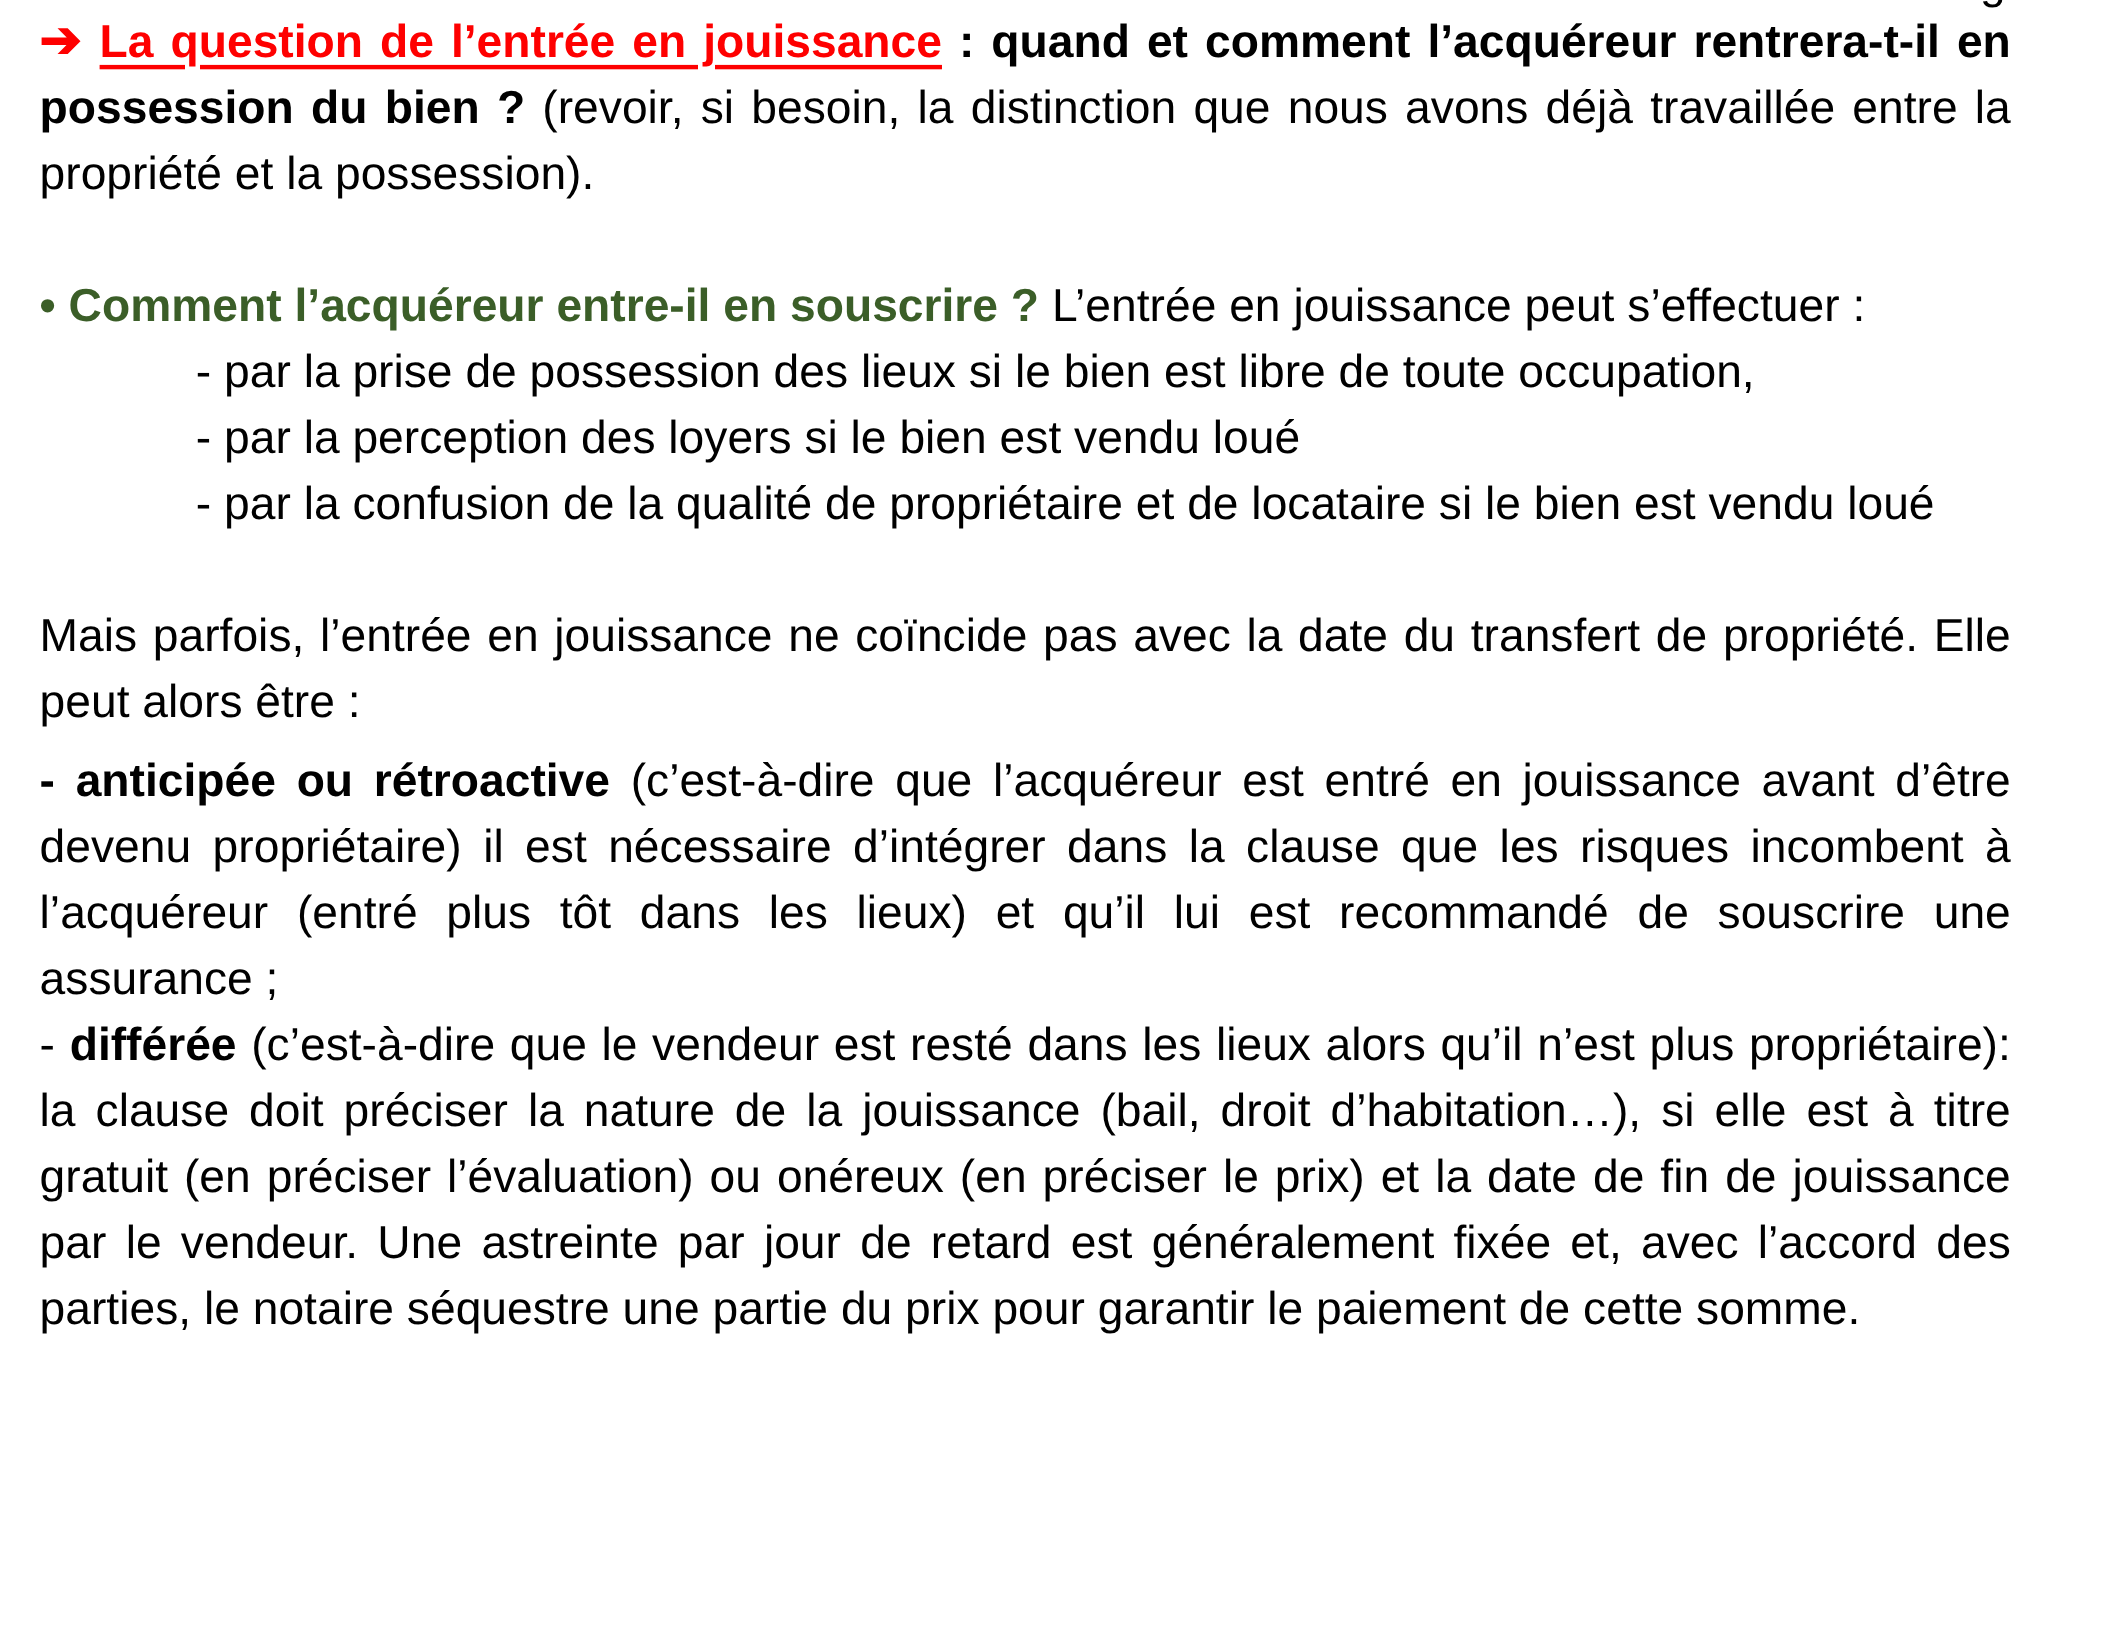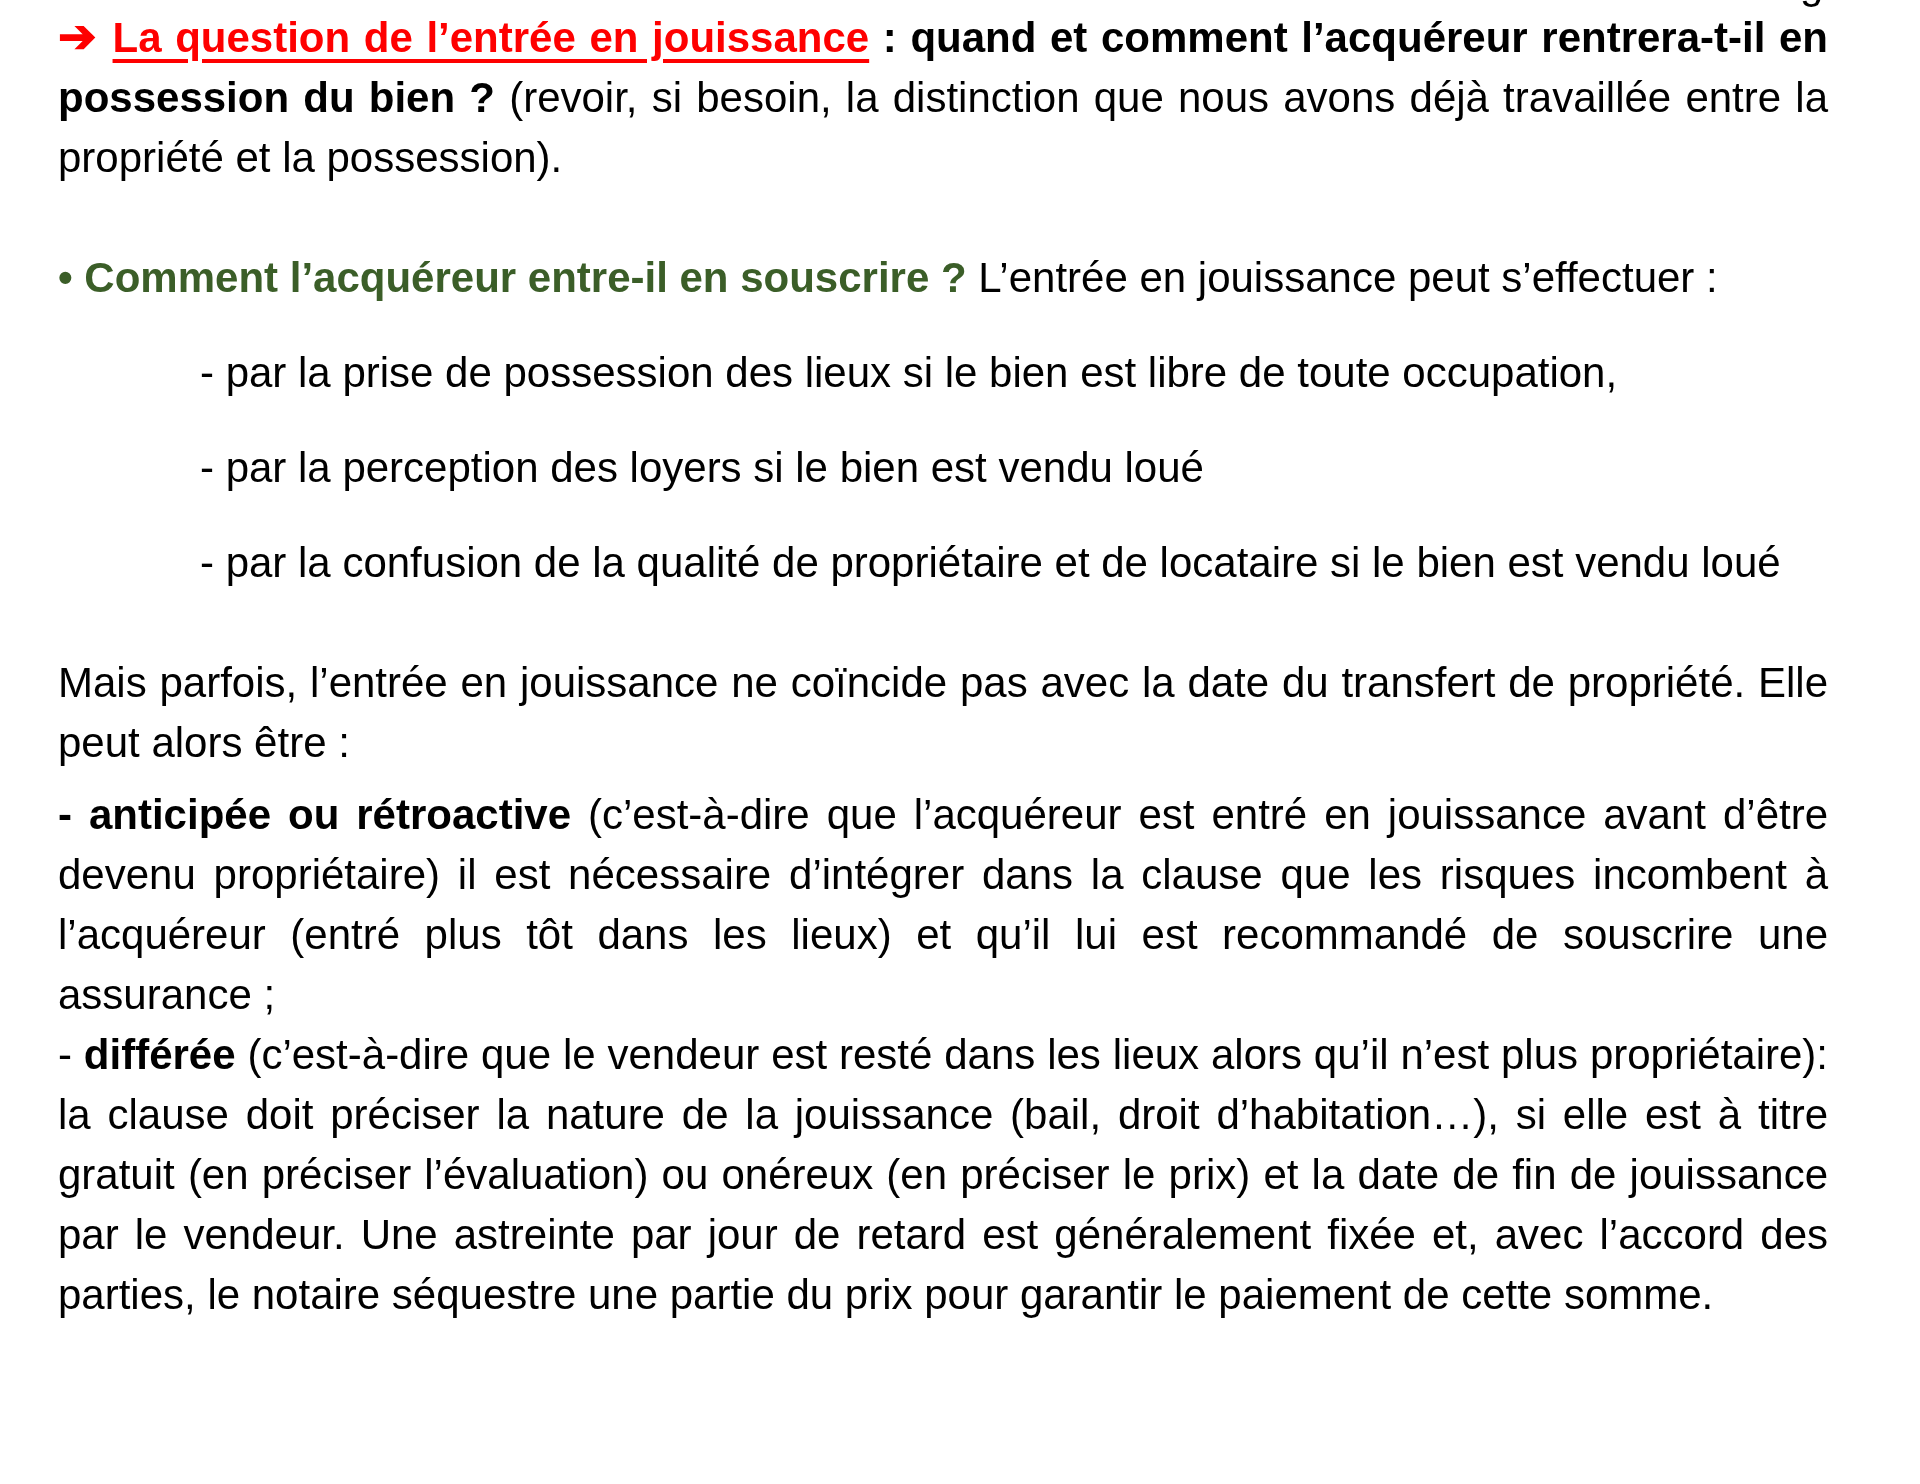--- a/index.html
+++ b/index.html
@@ -3,21 +3,21 @@
 <meta charset="utf-8">
 <style>
   html, body { margin: 0; padding: 0; }
   .page {
     position: relative;
     width: 1900px;
     height: 1484px;
     box-sizing: border-box;
     background: #ffffff;
     overflow: hidden;
-    padding: 6px 72px 0 58px;
+    padding: 6px 72px 0 36px;
     font-family: "Liberation Sans", sans-serif;
     font-size: 42px;
     line-height: 60px;
     color: #000000;
     -webkit-font-smoothing: antialiased;
   }
   p { margin: 0; text-align: justify; }
   .mt-line  { margin-top: 60px; }  
   .mt-para  { margin-top: 12px; }  
   .bold  { font-weight: bold; }
@@ -27,21 +27,21 @@
     font-size: 46px; margin-right: 16px;
     letter-spacing: 0;
   }
   .underline-red {
     text-decoration: underline;
     text-decoration-color: #fe0000;
     text-decoration-thickness: 4px;
     text-underline-offset: 7px;
   }
   .green { color: #3b5e28; font-weight: bold; }
-  .indent { padding-left: 142px; margin-top: 35px; }
+  .indent { padding-left: 142px; }
   
   .frag {
     position: absolute;
     top: -37px; left: 1800px;
     font-size: 42px; line-height: 42px;
     color: #000000;
   }
 </style>
 </head>
 <body>

